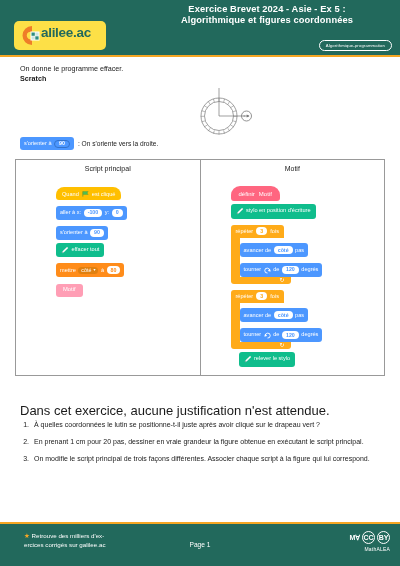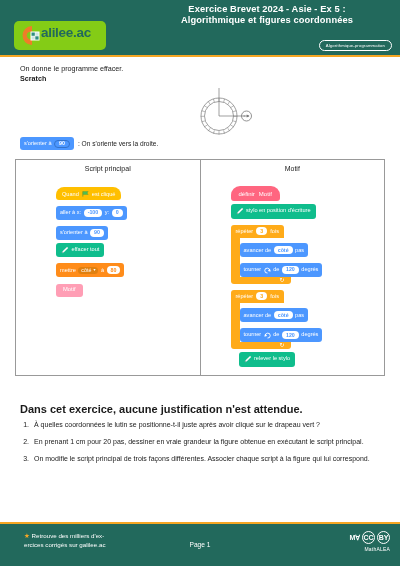--- a/index.html
+++ b/index.html
@@ -26,21 +26,21 @@
   }
   .badge {
     position:absolute; right:8px; top:40px;
     border:0.8px solid #ffffff; border-radius:7px;
     color:#ffffff; font-size:4.2px; padding:2px 6px;
     letter-spacing:0.15px; white-space:nowrap;
   }
   .logo-box {
     position:absolute; left:14px; top:21px;
     width:92px; height:29px;
-    background:#84cc16; border-radius:5px;
+    background:#fde047; border-radius:5px;
     overflow:hidden;
   }
   .logo-mark { position:absolute; left:7px; top:4px; width:22px; height:21px; }
   .logo-text {
     position:absolute; left:27px; top:4px;
     font-size:13.5px; color:#22695c; font-weight:bold;
     letter-spacing:-0.3px; font-family:"Liberation Sans", sans-serif;
   }
   .header-rule {
     position:absolute; left:0; top:55px; width:400px; height:2px;
@@ -141,21 +141,21 @@
     height:7px; width:60px; position:relative;
   }
   .c-loop-arrow {
     position:absolute; right:6px; top:-1px;
     font-size:6px; color:#ffffff;
   }
 
   
   .qnote {
     position:absolute; left:20px; top:403px;
-    font-size:11px; font-weight:bold;
+    font-size:13px; font-weight:normal;
   }
   .qlist {
     position:absolute; left:20px; top:419px; width:360px;
     font-size:7px; line-height:11.5px;
   }
   .qitem { display:flex; gap:5px; margin-bottom:5.5px; }
   .qnum { width:9px; flex:none; text-align:right; }
   .qtext { flex:1; text-align:justify; }
 
   

